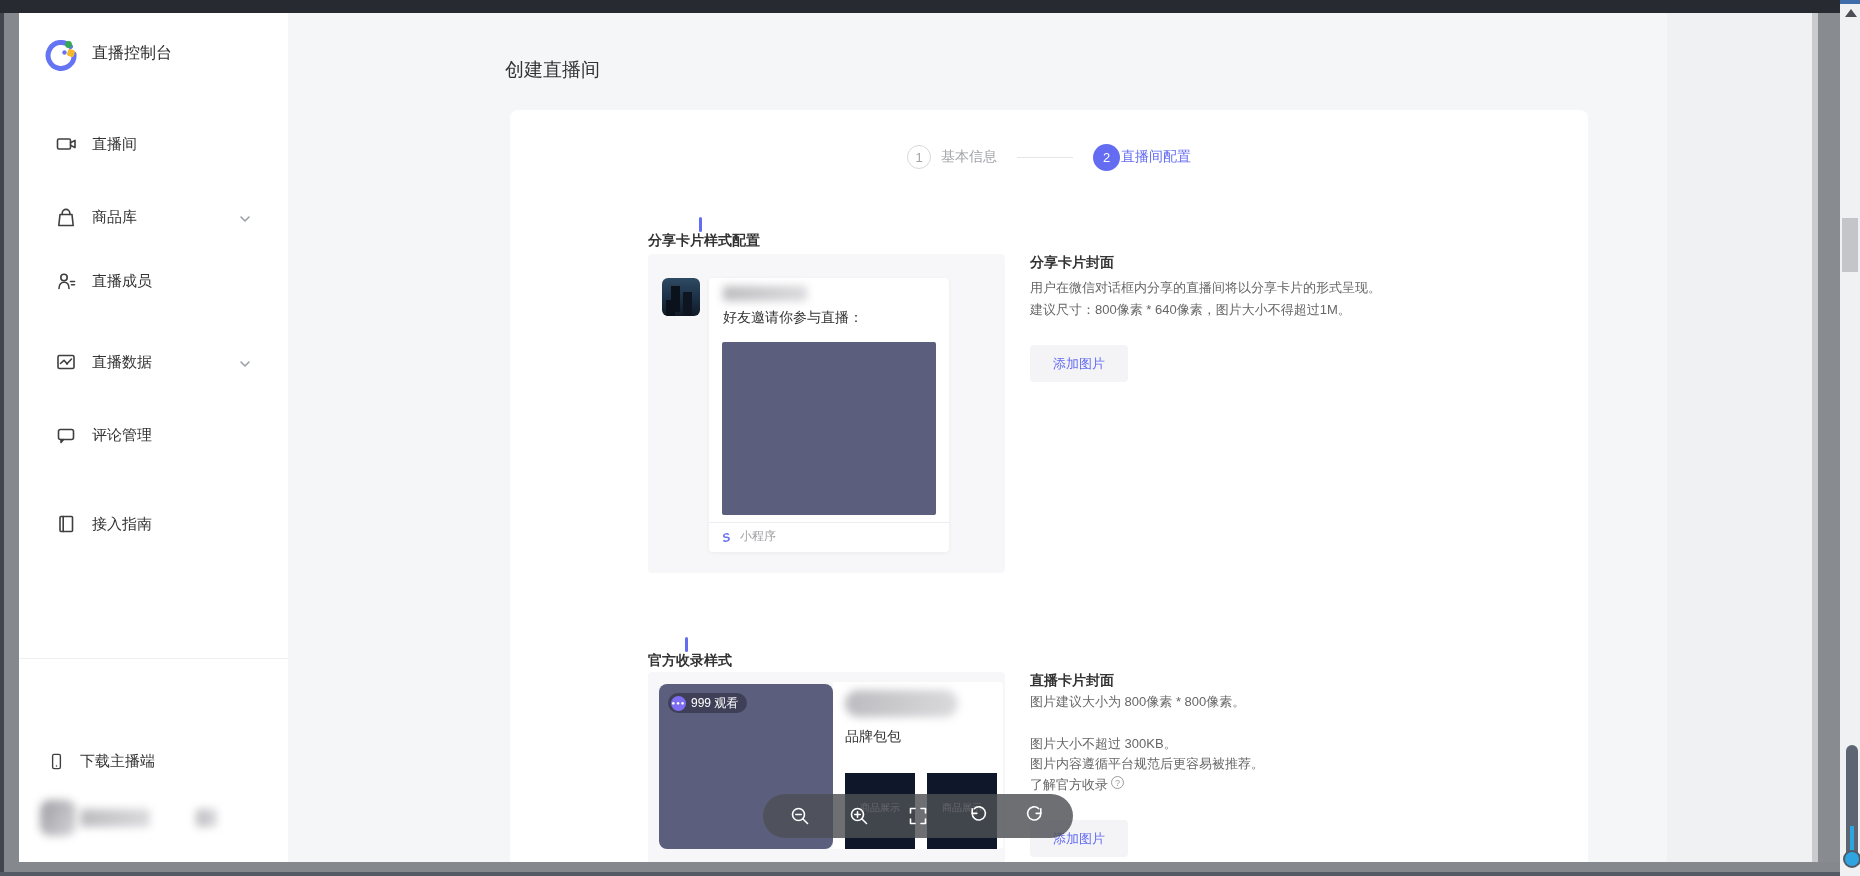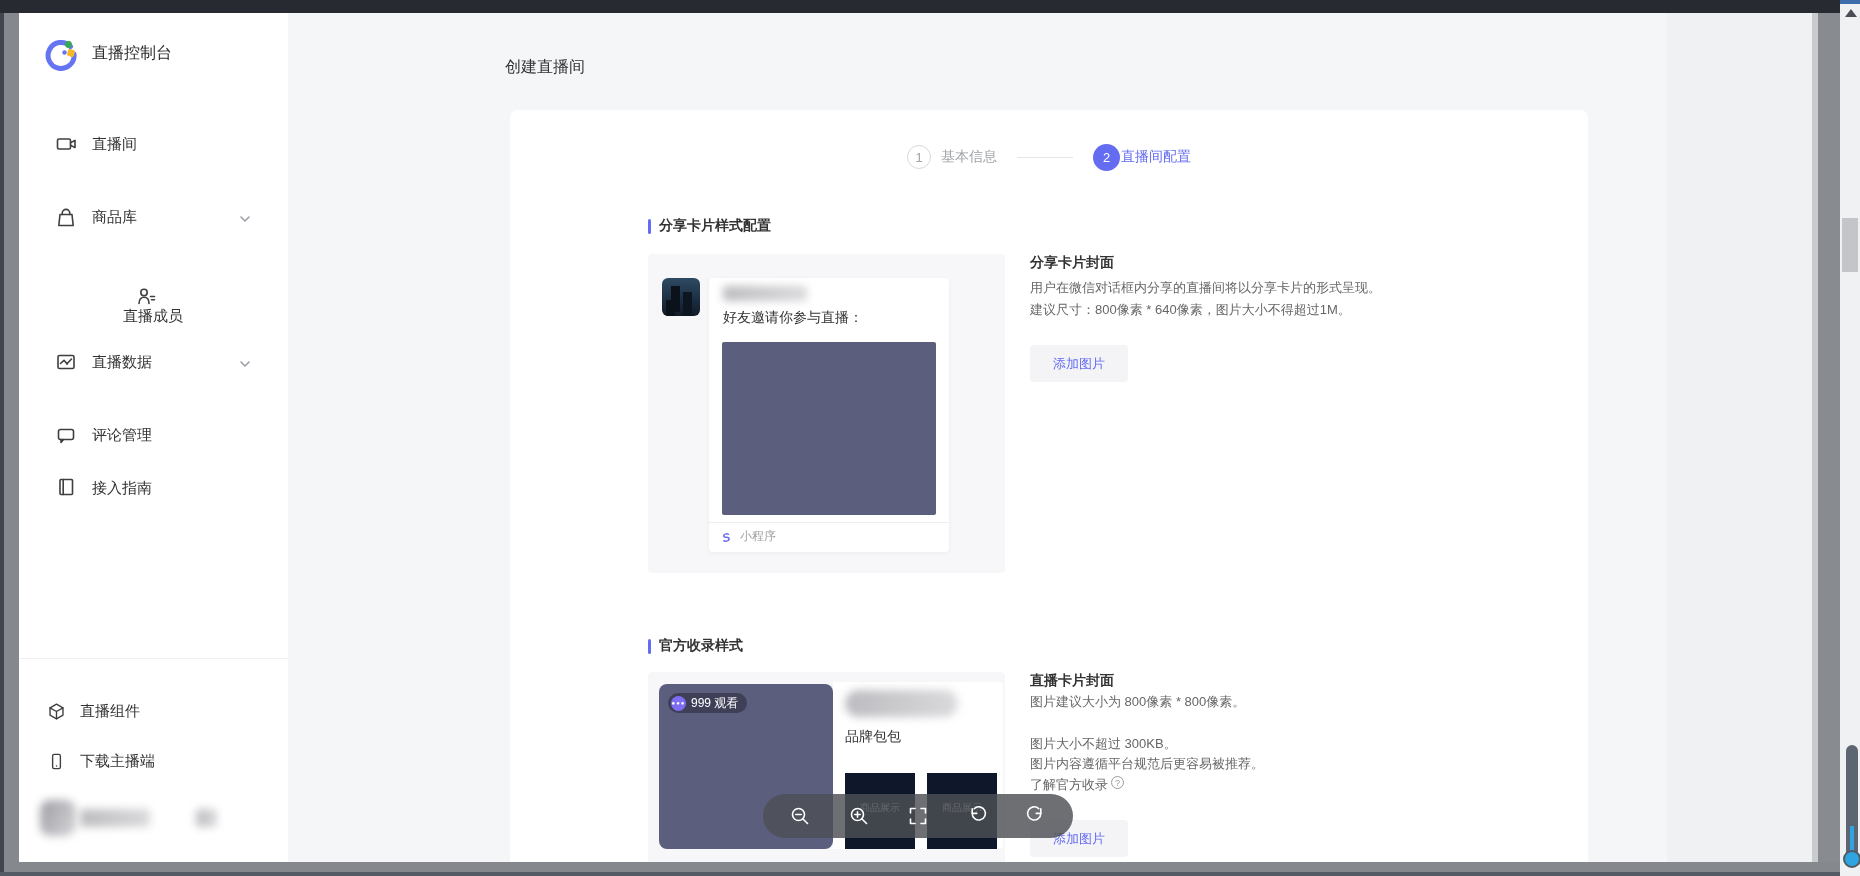--- a/index.html
+++ b/index.html
@@ -27,52 +27,52 @@
   .app { left:19px; top:13px; width:1648px; height:849px; background:#fff; overflow:hidden; }
 
   
   .sidebar { left:0; top:0; width:269px; height:849px; background:#fff; }
   .logo-mark { left:24px; top:24px; width:34px; height:34px; }
   .logo-title { left:73px; top:30px; font-size:16px; color:#2b2b2b; }
   .nav-item { left:36px; width:196px; height:40px; display:flex; align-items:center; cursor:pointer; }
   .nav-item .nicon { width:22px; height:22px; margin-right:15px; flex:0 0 22px; }
   .nav-item .nlabel { font-size:15px; color:#333; }
   .nav-item .chev { margin-left:auto; width:12px; height:12px; }
-  .ni-0 { top:111px; } .ni-1 { top:184px;text-align:right; } .ni-2 { top:272px;flex-direction:column; }
-  .ni-3 { top:329px; } .ni-4 { top:402px; } .ni-5 { top:445px;align-items:flex-end; }
+  .ni-0 { top:111px; } .ni-1 { top:184px;text-align:right; } .ni-2 { top:248px; }
+  .ni-3 { top:329px; } .ni-4 { top:402px; } .ni-5 { top:491px; }
   .side-divider { left:0; top:645px; width:269px; height:1px; background:#f0f0f1; }
   .foot-item { left:28px; width:210px; height:40px; display:flex; align-items:center; cursor:pointer; }
   .foot-item .ficon { width:19px; height:19px; margin-right:14px; flex:0 0 19px; }
   .foot-item .flabel { font-size:15px; color:#333; }
   .fi-0 { top:678px; } .fi-1 { top:728px; }
   .account { left:0; top:780px; width:269px; height:50px; }
   .blur-blob { position:absolute; filter:blur(4px); background:linear-gradient(90deg,#bcbcc0,#dadadd); }
   .acc-avatar { left:21px; top:7px; width:36px; height:36px; border-radius:10px; background:linear-gradient(120deg,#9d9da2,#d6d6da); }
   .acc-name { left:61px; top:16px; width:70px; height:18px; border-radius:4px; }
   .acc-extra { left:177px; top:16px; width:21px; height:18px; border-radius:4px; }
 
   
   .main { left:269px; top:0; width:1524px; height:849px; background:#f5f6f8; overflow:hidden; }
-  .modal-title { left:217px; top:44px; font-size:16px; font-weight:500; color:#333; }
+  .modal-title { left:217px; top:44px; font-size:19px; font-weight:500; color:#333; }
   .close-btn { left:1460px; top:35px; width:38px; height:38px; border-radius:50%; border:3px solid #fff; display:flex; align-items:center; justify-content:center; color:#fff; font-size:15px; font-weight:bold; cursor:pointer; }
 
   .card { left:222px; top:97px; width:1078px; height:760px; background:#fff; border-radius:8px 8px 0 0; }
 
   
   .steps { left:0; top:32px; width:1078px; height:30px; display:flex; align-items:center; justify-content:center; }
   .step { display:flex; align-items:center; }
   .step-circle { border-radius:50%; display:flex; align-items:center; justify-content:center; }
   .step-inactive .step-circle { width:24px; height:24px; border:1px solid #d6d8db; color:#a0a3a8; font-size:13px; }
   .step-inactive .step-label { margin-left:10px; font-size:14px; color:#a0a3a8; }
   .step-active .step-circle { width:27px; height:27px; background:#646cf2; color:#fff; font-size:13px; }
   .step-active .step-label { margin-left:1px; font-size:14px; color:#646cf2; }
   .step-line { width:56px; height:1px; background:#e4e5e8; margin:0 20px; }
 
   
-  .sec-title { left:138px; display:flex; align-items:center; }
+  .sec-title { left:138px; display:flex; align-items:center;flex-direction:column; }
   .sec-bar { width:3px; height:15px; background:#646cf2; border-radius:2px; margin-right:8px; }
   .sec-text { font-size:14px; font-weight:bold; color:#333; }
   .st-1 { top:107px; } .st-2 { top:527px; }
 
   
   .pbox { left:138px; width:357px; background:#f7f7f9; border-radius:4px; }
   .pbox1 { top:144px; height:319px; }
   .pbox2 { top:562px; height:191px; border-radius:4px 4px 0 0; overflow:hidden; }
 
   
@@ -219,29 +219,20 @@
         <svg class="line" viewBox="0 0 22 22">
             <rect x="5" y="3.5" width="12.5" height="15" rx="1"></rect>
             <path d="M8.2 3.5 V18.5"></path>
           </svg>
       </span>
       <span class="nlabel">接入指南</span>
     </div>
 
     <div class="abs side-divider"></div>
 
-    <div class="abs foot-item fi-0">
-      <span class="ficon">
-        <svg class="line" viewBox="0 0 22 22">
-            <path d="M11 2.5 L18.5 6.8 V15.2 L11 19.5 L3.5 15.2 V6.8 Z"></path>
-            <path d="M11 11 L18.5 6.8 M11 11 L3.5 6.8 M11 11 V19.5"></path>
-          </svg>
-      </span>
-      <span class="flabel">直播组件</span>
-    </div>
 
     <div class="abs foot-item fi-1">
       <span class="ficon">
         <svg class="line" viewBox="0 0 22 22">
             <rect x="6.5" y="2.8" width="9" height="16.4" rx="1.8"></rect>
             <circle cx="11" cy="16.3" r="0.9" fill="currentColor" stroke="none"></circle>
           </svg>
       </span>
       <span class="flabel">下载主播端</span>
     </div>

